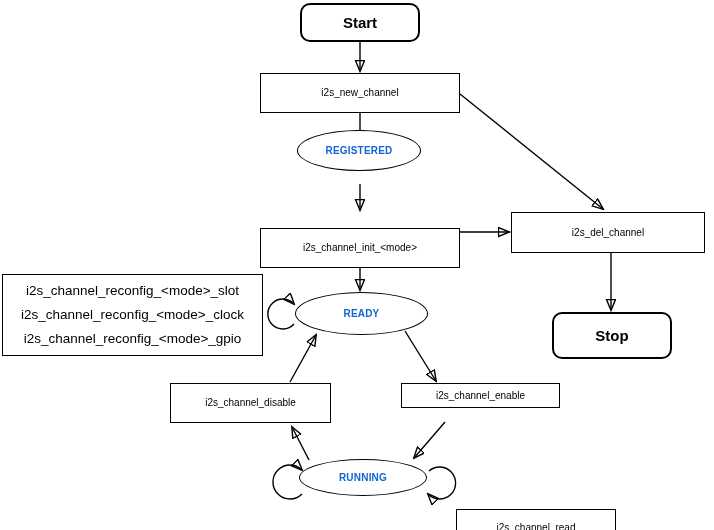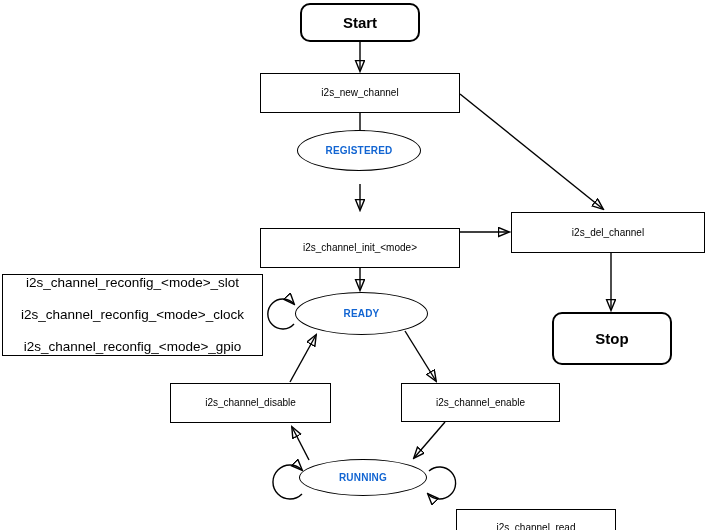--- a/index.html
+++ b/index.html
@@ -14,21 +14,21 @@
   #edges-svg path { stroke:#000; stroke-width:1.4; fill:none; }
   .node {
     position:absolute; box-sizing:border-box; z-index:2;
     border:1.5px solid #000; background:#fff; color:#000;
     display:flex; align-items:center; justify-content:center;
     font-size:10px; text-align:center; line-height:1.2;
     white-space:nowrap;
   }
   .terminal { border-radius:10px; border-width:2px; font-weight:bold; font-size:15px; }
   .state { border-radius:50%; font-weight:bold; color:var(--state-color,#1265d2); letter-spacing:0.2px; }
-  .multi { flex-direction:column; justify-content:center; gap:16px; font-size:13.5px; }
+  .multi { flex-direction:column; justify-content:center; gap:8px; font-size:13.5px; }
 </style>
 </head>
 <body>
 
 <div id="canvas" style="--state-color: #1265d2; background: rgb(255, 255, 255);">
 
   <svg id="edges-svg" width="714" height="530" viewBox="0 0 714 530">
     <defs>
       <marker id="arrow" markerUnits="userSpaceOnUse" markerWidth="13" markerHeight="11" refX="11" refY="5" orient="auto">
         <path d="M0.5,0.5 L11.5,5 L0.5,9.5 Z" fill="#000" stroke="none"></path>
@@ -55,32 +55,32 @@
   <div class="node terminal" style="left:300px; top:3px;  width:120px; height:39px;">Start</div>
 
   <div class="node" style="left:260px; top:73px; width:200px; height:40px;">i2s_new_channel</div>
 
   <div class="node state" style="left:297px; top:130px; width:124px; height:41px;">REGISTERED</div>
 
   <div class="node" style="left:260px; top:228px; width:200px; height:40px;">i2s_channel_init_&lt;mode&gt;</div>
 
   <div class="node" style="left:511px; top:212px; width:194px; height:41px;text-align:center;">i2s_del_channel</div>
 
-  <div class="node terminal" style="left:552px; top:312px; width:120px; height:53px;">Stop</div>
+  <div class="node terminal" style="left:552px; top:312px; width:120px; height:47px;">Stop</div>
 
   <div class="node multi" style="left:2px; top:274px; width:261px; height:82px;">
     <div>i2s_channel_reconfig_&lt;mode&gt;_slot</div>
     <div>i2s_channel_reconfig_&lt;mode&gt;_clock</div>
     <div>i2s_channel_reconfig_&lt;mode&gt;_gpio</div>
   </div>
 
   <div class="node state" style="left:295px; top:292px; width:133px; height:43px;">READY</div>
 
   <div class="node" style="left:170px; top:383px; width:161px; height:40px;">i2s_channel_disable</div>
 
-  <div class="node" style="left:401px; top:383px; width:159px; height:39px;">i2s_channel_enable</div>
+  <div class="node" style="left:401px; top:383px; width:159px; height:25px;">i2s_channel_enable</div>
 
   <div class="node state" style="left:299px; top:459px; width:128px; height:37px;">RUNNING</div>
 
 
   <div class="node" style="left:456px; top:509px; width:160px; height:38px;">i2s_channel_read</div>
 
 </div>
 
 </body></html>

